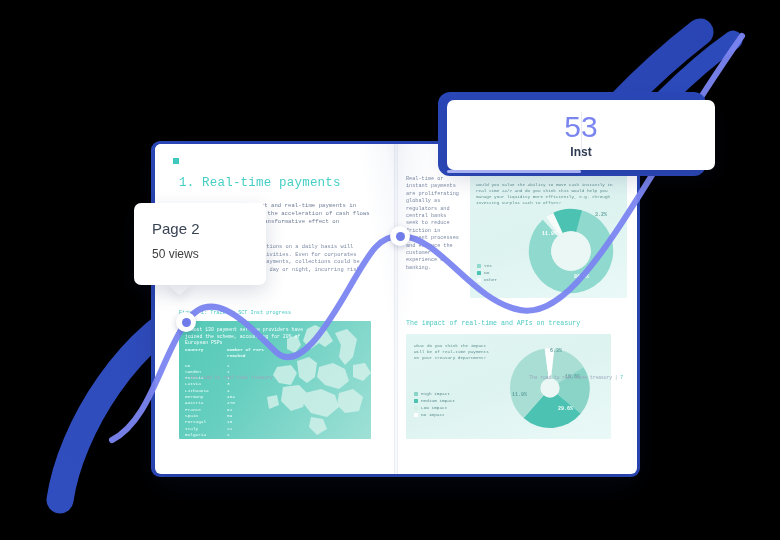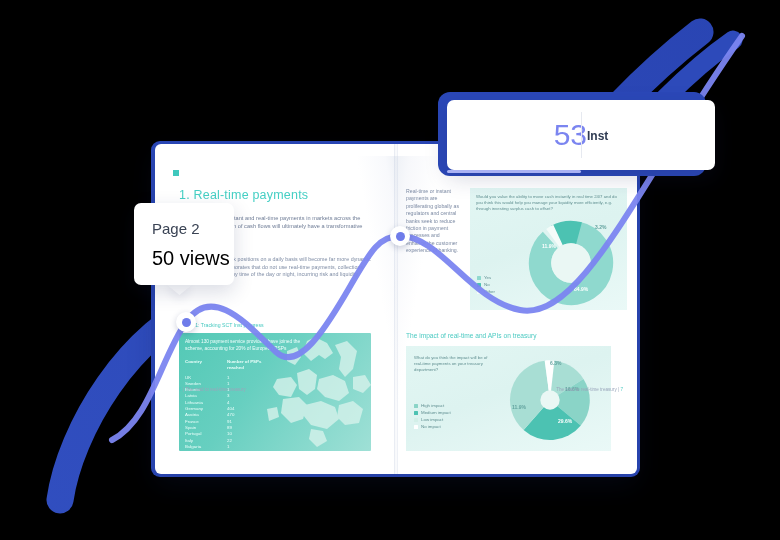--- a/index.html
+++ b/index.html
@@ -20,21 +20,21 @@
     position:absolute;left:152px;top:142px;width:487px;height:334px;
     border-radius:8px;
     background:#2b48b8;
     box-shadow:0 0 0 1px #2b48b8;
   }
   .doc{
     position:absolute;left:155px;top:144px;width:482px;height:330px;
     background:#ffffff;border-radius:6px;overflow:hidden;
     box-shadow:0 10px 28px rgba(20,30,80,.22);
   }
-  .page{position:absolute;top:12px;height:246px;background:#ffffff;}
+  .page{position:absolute;top:0;height:246px;background:#ffffff;font-family:Liberation Mono, monospace;}
   .page-left{left:0;width:241px;}
   .page-right{left:241px;width:241px;
     background:linear-gradient(100deg,#eef1f6 0%, #f7f8fb 5%, #ffffff 16%, #ffffff 100%);}
   .page-left{background:linear-gradient(260deg,#eef1f6 0%, #f8f9fc 4%, #ffffff 14%, #ffffff 100%);}
   .spine{position:absolute;left:239px;top:0;width:4px;height:330px;
     background:linear-gradient(90deg,rgba(190,200,220,.45),rgba(255,255,255,0),rgba(190,200,220,.35));}
 
   .teal-square{position:absolute;left:18px;top:14px;width:6px;height:6px;background:#3fc8bd;}
   .doc-h1{position:absolute;left:24px;top:32px;font-size:12.5px;color:#45cfc4;letter-spacing:.2px;}
 
@@ -76,36 +76,37 @@
   .stats-shadow{
     position:absolute;left:438px;top:92px;width:268px;height:84px;
     background:#2b48b8;border-radius:12px;
   }
   .stats-card{
     position:absolute;left:447px;top:100px;width:268px;height:70px;
     background:#ffffff;border-radius:7px;
     box-shadow:0 8px 22px rgba(25,35,90,.18);
     display:flex;
   }
-  .stat{flex:1;display:flex;flex-direction:row;align-items:center;justify-content:center;position:relative;}
+  .stat{flex:1;display:flex;flex-direction:column;align-items:center;justify-content:center;position:relative;}
   .stat .num{font-size:30px;line-height:32px;font-weight:300;}
   .stat .lab{font-size:12px;font-weight:bold;color:#2f3b52;margin-top:2px;}
   .stat-views .num{color:#7b85f0;}
   .stat-visitors .num{color:#b9c0cc;}
   .stat-divider{position:absolute;left:50%;top:12px;width:1px;height:46px;background:#e6e9f0;}
   .stat-underline{position:absolute;left:0;bottom:-3px;width:134px;height:3px;background:#a9b1f3;border-radius:2px;}
 
   
   .tip{
-    position:absolute;left:134px;top:203px;width:100px;height:82px;
+    position:absolute;left:134px;top:203px;width:120px;height:82px;
     background:#ffffff;border-radius:7px;
     box-shadow:0 7px 20px rgba(25,35,90,.16);
+    padding-left:12px;
   }
   .tip .t1{position:absolute;left:18px;top:17px;font-size:15px;color:#3a4354;}
-  .tip .t2{position:absolute;left:18px;top:44px;font-size:20px;color:#000000;}
+  .tip .t2{position:absolute;left:18px;top:44px;font-size:12px;color:#404040;}
   .tip-tail{
     position:absolute;left:172px;top:278px;width:15px;height:15px;background:#ffffff;
     transform:rotate(45deg) skew(-6deg,-6deg);
     box-shadow:4px 4px 10px rgba(25,35,90,.08);
   }
 
   
   .dot{position:absolute;width:20px;height:20px;border-radius:50%;background:#ffffff;
        box-shadow:0 2px 6px rgba(25,35,90,.22);display:flex;align-items:center;justify-content:center;}
   .dot i{width:9px;height:9px;border-radius:50%;background:#6f7cea;display:block;}

